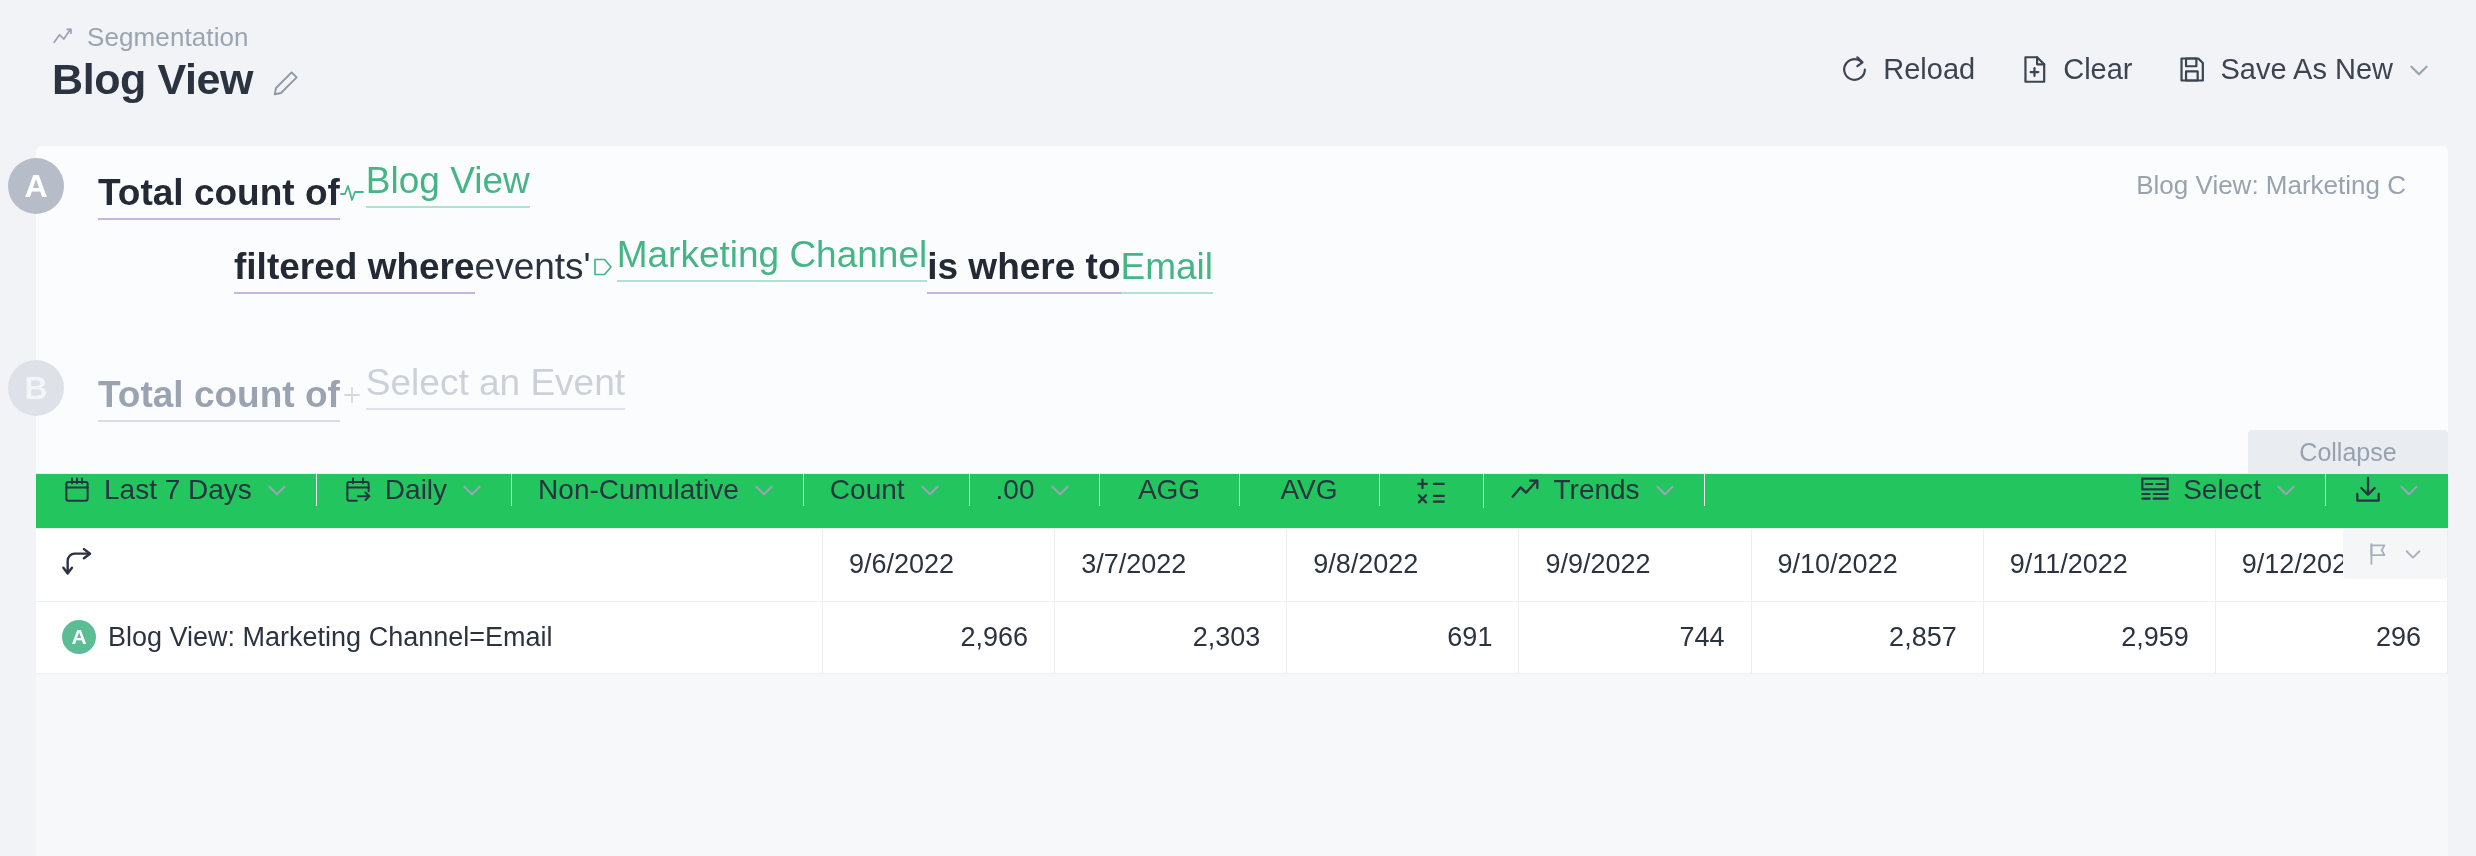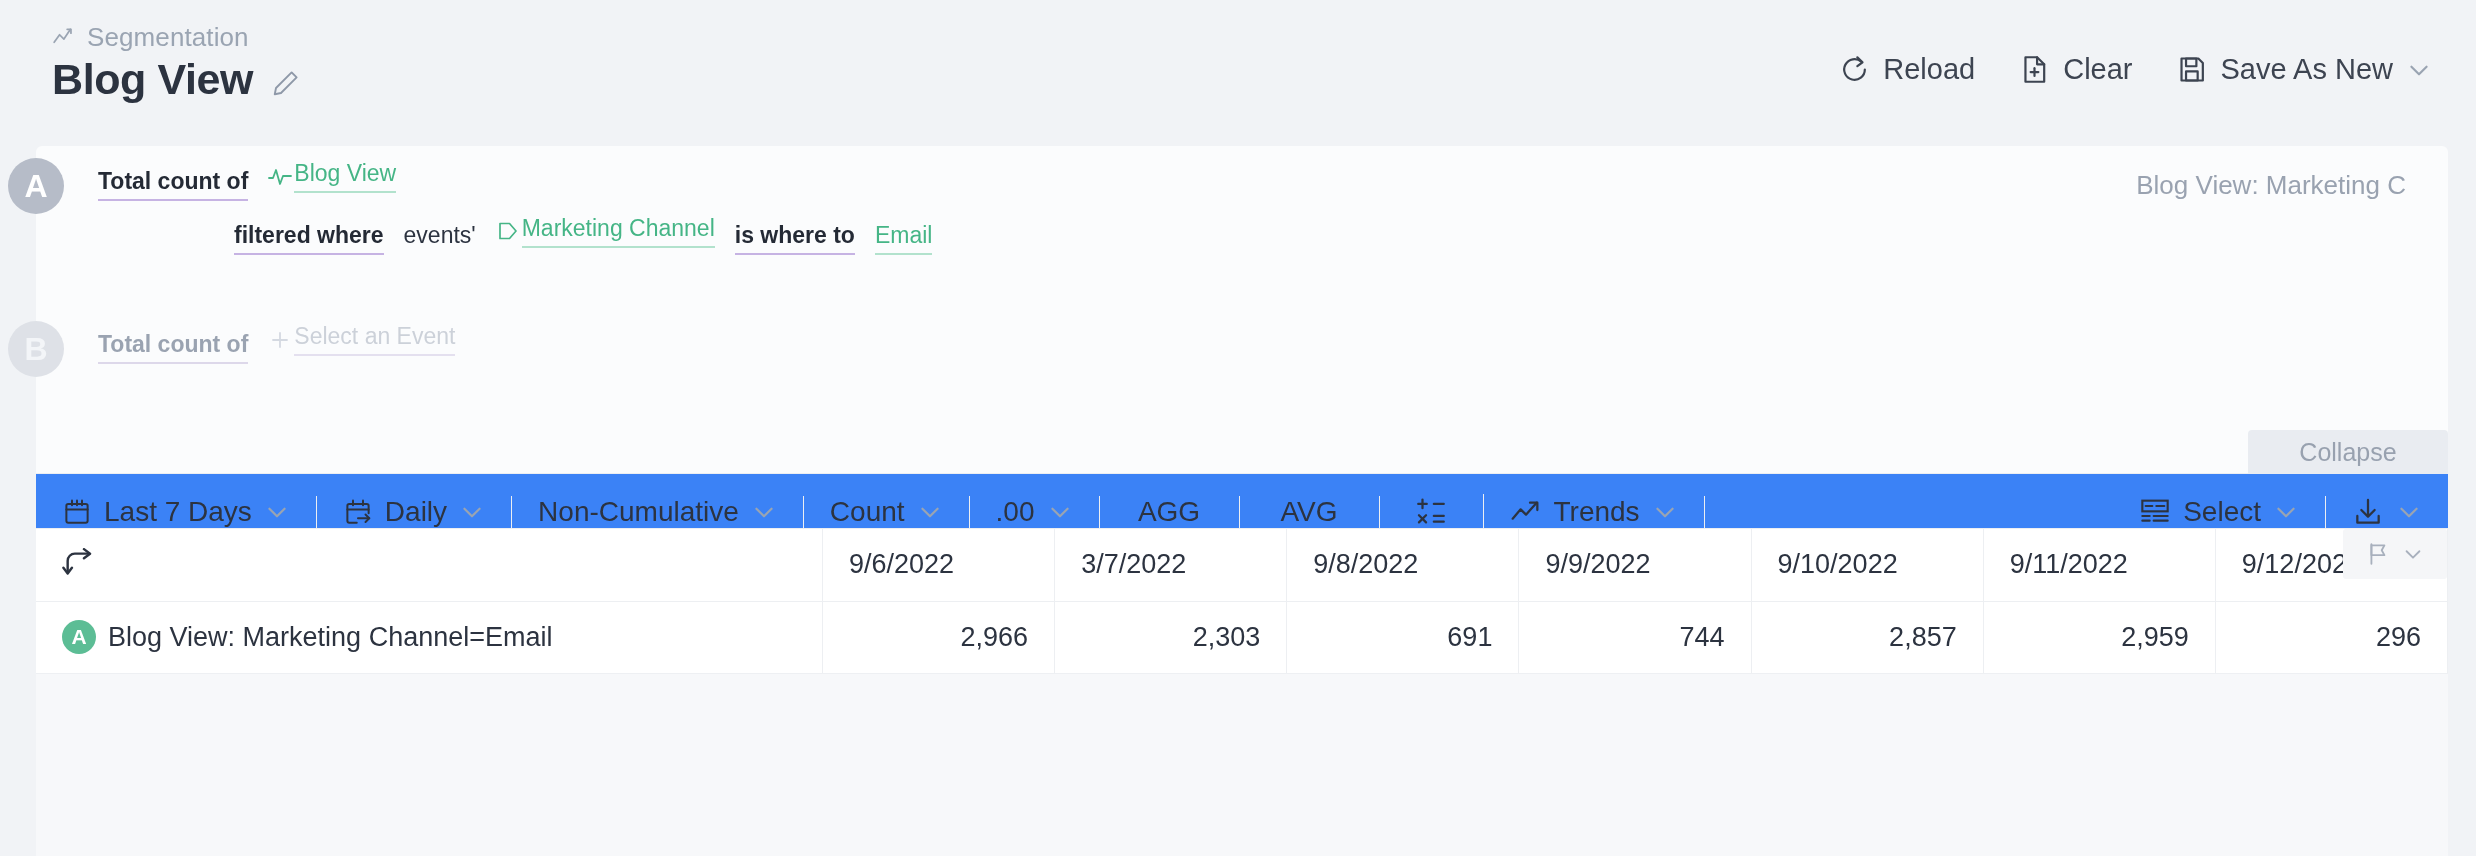--- a/index.html
+++ b/index.html
@@ -49,41 +49,41 @@
   .showbar .rest { color: #5b6472; margin-left: 6px; }
   .globe-btn { position: absolute; right: 22px; top: 50%; transform: translateY(-50%); width: 34px; height: 34px; cursor:pointer;}
   .badge {
     position: absolute; width: 56px; height: 56px; border-radius: 50%;
     display: flex; align-items: center; justify-content: center;
     color: #fff; font-size: 32px; font-weight: 600;
   }
   .badge.a { background: #b6bcc8; left: -28px; top: 12px; }
   .badge.b { background: #dee1e7; left: -28px; top: 12px; }
 
-  .qline { display: flex; align-items: baseline; gap: 20px; font-size: 23px; padding-left: 62px; }
+  .qline { display: flex; align-items: baseline; gap: 0; font-size: 37px; padding-left: 62px; }
   .qline.l2 { padding-left: 198px; margin-top: 14px; }
   .u-purple { color: #242a35; font-weight: 700; border-bottom: 2px solid #c6b3e3; padding-bottom: 4px; cursor: pointer; }
   .u-green  { color: #45b586; border-bottom: 2px solid #b2e2cd; padding-bottom: 4px; cursor: pointer; }
   .plain { color: #2c3340; }
   .ev-ico { width: 24px; height: 24px; display: inline-block; vertical-align: -2px; margin-right: -6px; }
   .inline-ico-wrap { display: inline-flex; align-items: center; gap: 8px; }
 
   .dim { color: #ccd1d9 !important; border-bottom-color: #e4e0ef !important; }
   .dim-badge { color: #f3f5f8; }
 
   .seg-right { position: absolute; right: 42px; top: 24px; color: #99a2b0; font-size: 26px; }
 
   .block-a { position: relative; padding: 14px 0 26px 0; }
   .block-b { position: relative; padding: 14px 0 20px 0; margin-top: 28px; }
 
   
   .toolbar {
     position: absolute; left: 0; top: 327px; width: 2412px; height: 56px;
-    background: #3b82f6; border-top: 1px solid #eceef2; border-bottom: 1px solid #eceef2;
-    display: flex; align-items: flex-end;
+    background: #22c55e; border-top: 1px solid #eceef2; border-bottom: 1px solid #eceef2;
+    display: flex; align-items: flex-start;
   }
   .tb-item {
     display: flex; align-items: center; justify-content: center; gap: 12px;
     padding: 0 26px; border-right: 1px solid #eceef2; color: #2c3340; font-size: 28px;
     cursor: pointer; white-space: nowrap;
   }
   .tb-item svg { display: block; }
   .tb-item.noborder { border-right: none; }
   .tb-spacer { flex: 1 1 auto; border-right: 1px solid #eceef2; }
   .tb-right { display: flex; align-items: center; }

